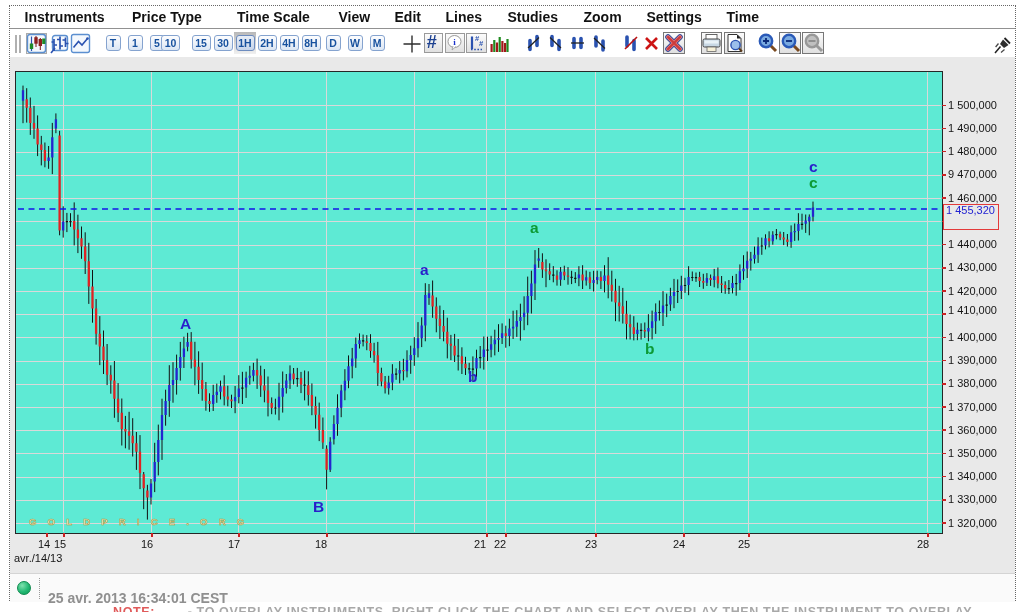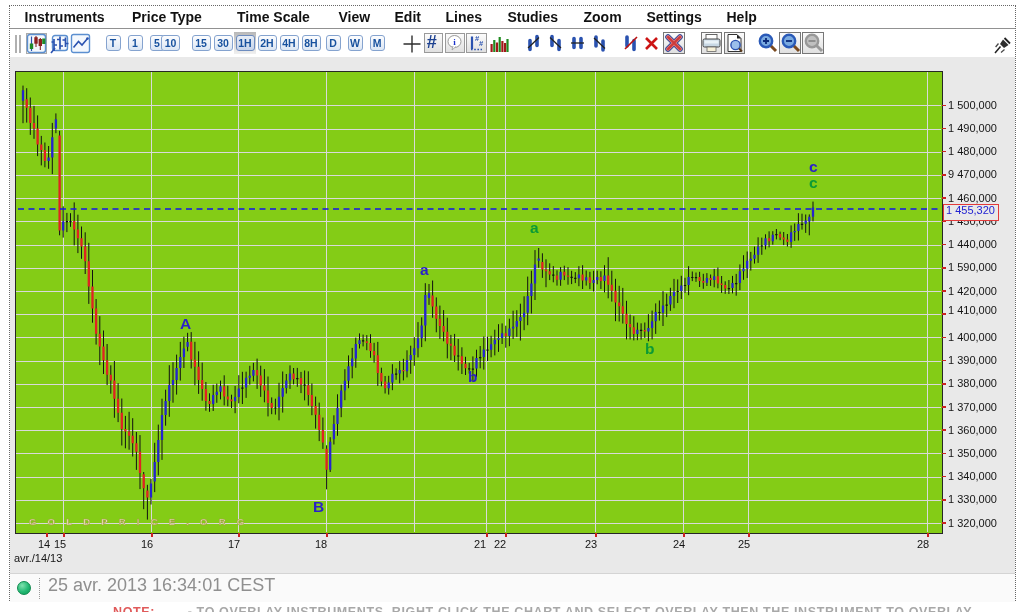--- a/index.html
+++ b/index.html
@@ -12,54 +12,54 @@
 .mi{position:absolute;top:3px;font-size:14px;font-weight:bold;color:#111;white-space:pre}
 
 #toolbar{position:absolute;left:0;top:24px;width:100%;height:27px;background:#fff}
 .tfb{position:absolute;top:5px;height:16px;border:1px solid #85a3cf;border-radius:3px;
  background:linear-gradient(#fdfdfe,#dbe6f4);color:#17519e;font-size:10.5px;font-weight:bold;
  text-align:center;line-height:14px}
 .box3d{position:absolute;border:1px solid #9a9a9a;background:linear-gradient(#fbfbfb,#e0e0e0)}
 
 #content{position:absolute;left:0;top:51px;width:100%;height:516px;background:#e9e9e9}
 #title{position:absolute;left:9px;top:1px;font-size:12px;line-height:13px;color:#111}
-#chart{position:absolute;left:4.5px;top:13.5px;width:928px;height:463px;border:1.5px solid #262626;background:#84cc16}
+#chart{position:absolute;left:4.5px;top:13.5px;width:928px;height:463px;border:1.5px solid #262626;background:#5eead4}
 .yl{position:absolute;left:938px;font-size:11px;color:#151515;white-space:pre}
 .yt{position:absolute;left:931.5px;width:4.5px;height:1.6px;background:#cc2222}
 .xl{position:absolute;top:481px;width:20px;text-align:left;font-size:11px;color:#151515}
 .xt{position:absolute;top:475.5px;width:1.6px;height:4.5px;background:#cc2222}
 #dlab{position:absolute;left:4px;top:495px;font-size:11px;color:#151515}
-#plab{position:absolute;left:932.5px;top:147.2px;width:56px;height:17px;border:1px solid #e33a3a;
+#plab{position:absolute;left:932.5px;top:147.2px;width:56px;height:26px;border:1px solid #e33a3a;
  color:#2222d2;font-size:11px;line-height:11.5px;padding-left:2.5px;background:#e9e9e9;white-space:pre}
 .ew{position:absolute;font-size:15.5px;font-weight:bold}
 .ewb{color:#2a1fcb}.ewg{color:#0c9a35}
 .wm{font-size:9.5px;font-weight:bold;letter-spacing:11.2px;fill:#f3eecd;stroke:#a59b45;stroke-width:0.6px}
 
 #status{position:absolute;left:0;top:567px;width:100%;height:29px;background:#fafafa;border-top:1px solid #d4d4d4}
 #gc{position:absolute;left:7px;top:7px;width:14px;height:14px;border-radius:50%;
  background:radial-gradient(circle at 35% 30%,#7fe2ae,#23b873 55%,#0d9a55);border:1px solid #0e8a4e}
 #vsep{position:absolute;left:29px;top:4px;height:21px;border-left:1px dotted #9a9a9a}
-#stext{position:absolute;left:38px;top:1px;font-size:18px;font-weight:normal;color:#8f8f8f}
+#stext{position:absolute;left:38px;top:16px;font-size:14px;font-weight:bold;color:#8f8f8f}
 #note{position:absolute;left:113px;top:605px;font-size:12.5px;font-weight:bold;color:#a8a8a8;
  letter-spacing:0.62px;white-space:pre}
 #note b{color:#e05a5a;font-weight:bold}
 svg{position:absolute;overflow:visible}
 </style></head><body>
 <div id="win">
  <div id="menubar">
   <div class="mi" style="left:14.5px">Instruments</div>
   <div class="mi" style="left:122px">Price Type</div>
   <div class="mi" style="left:227px">Time Scale</div>
   <div class="mi" style="left:328.5px">View</div>
   <div class="mi" style="left:384.5px">Edit</div>
   <div class="mi" style="left:435.5px">Lines</div>
   <div class="mi" style="left:497.5px">Studies</div>
   <div class="mi" style="left:573.5px">Zoom</div>
   <div class="mi" style="left:636.5px">Settings</div>
-  <div class="mi" style="left:716.5px">Help</div>
+  <div class="mi" style="left:716.5px">Time</div>
  </div>
  <div id="toolbar">
 
   <div class="abs" style="left:5px;top:5px;width:1.5px;height:18px;background:#b0b0b0"></div>
   <div class="abs" style="left:9px;top:5px;width:1.5px;height:18px;background:#b0b0b0"></div>
 
   <div class="abs" style="left:16px;top:3px;width:21px;height:21px;background:linear-gradient(#cfcfcf,#f2f2f2);border:1px solid #aaa"></div>
   <svg style="left:17px;top:4px" width="19" height="19" viewBox="0 0 19 19">
     <rect x="0.5" y="0.5" width="18" height="18" rx="2.5" fill="#f4f8fd" stroke="#5b8fd0" stroke-width="1.4"></rect>
     <line x1="4.5" y1="2.5" x2="4.5" y2="17" stroke="#2a52b0" stroke-width="1.2"></line>
@@ -221,21 +221,21 @@
   <div class="yl" style="top:88.2px">1 480,000</div>
   <div class="yt" style="top:93.9px"></div>
   <div class="yl" style="top:111.4px">9 470,000</div>
   <div class="yt" style="top:117.1px"></div>
   <div class="yl" style="top:134.6px">1 460,000</div>
   <div class="yt" style="top:140.3px"></div>
   <div class="yl" style="top:157.9px">1 450,000</div>
   <div class="yt" style="top:163.6px"></div>
   <div class="yl" style="top:181.1px">1 440,000</div>
   <div class="yt" style="top:186.8px"></div>
-  <div class="yl" style="top:204.3px">1 590,000</div>
+  <div class="yl" style="top:204.3px">1 430,000</div>
   <div class="yt" style="top:210.0px"></div>
   <div class="yl" style="top:227.5px">1 420,000</div>
   <div class="yt" style="top:233.2px"></div>
   <div class="yl" style="top:247px">1 410,000</div>
   <div class="yt" style="top:256.4px"></div>
   <div class="yl" style="top:273.9px">1 400,000</div>
   <div class="yt" style="top:279.6px"></div>
   <div class="yl" style="top:297.1px">1 390,000</div>
   <div class="yt" style="top:302.8px"></div>
   <div class="yl" style="top:320.3px">1 380,000</div>

